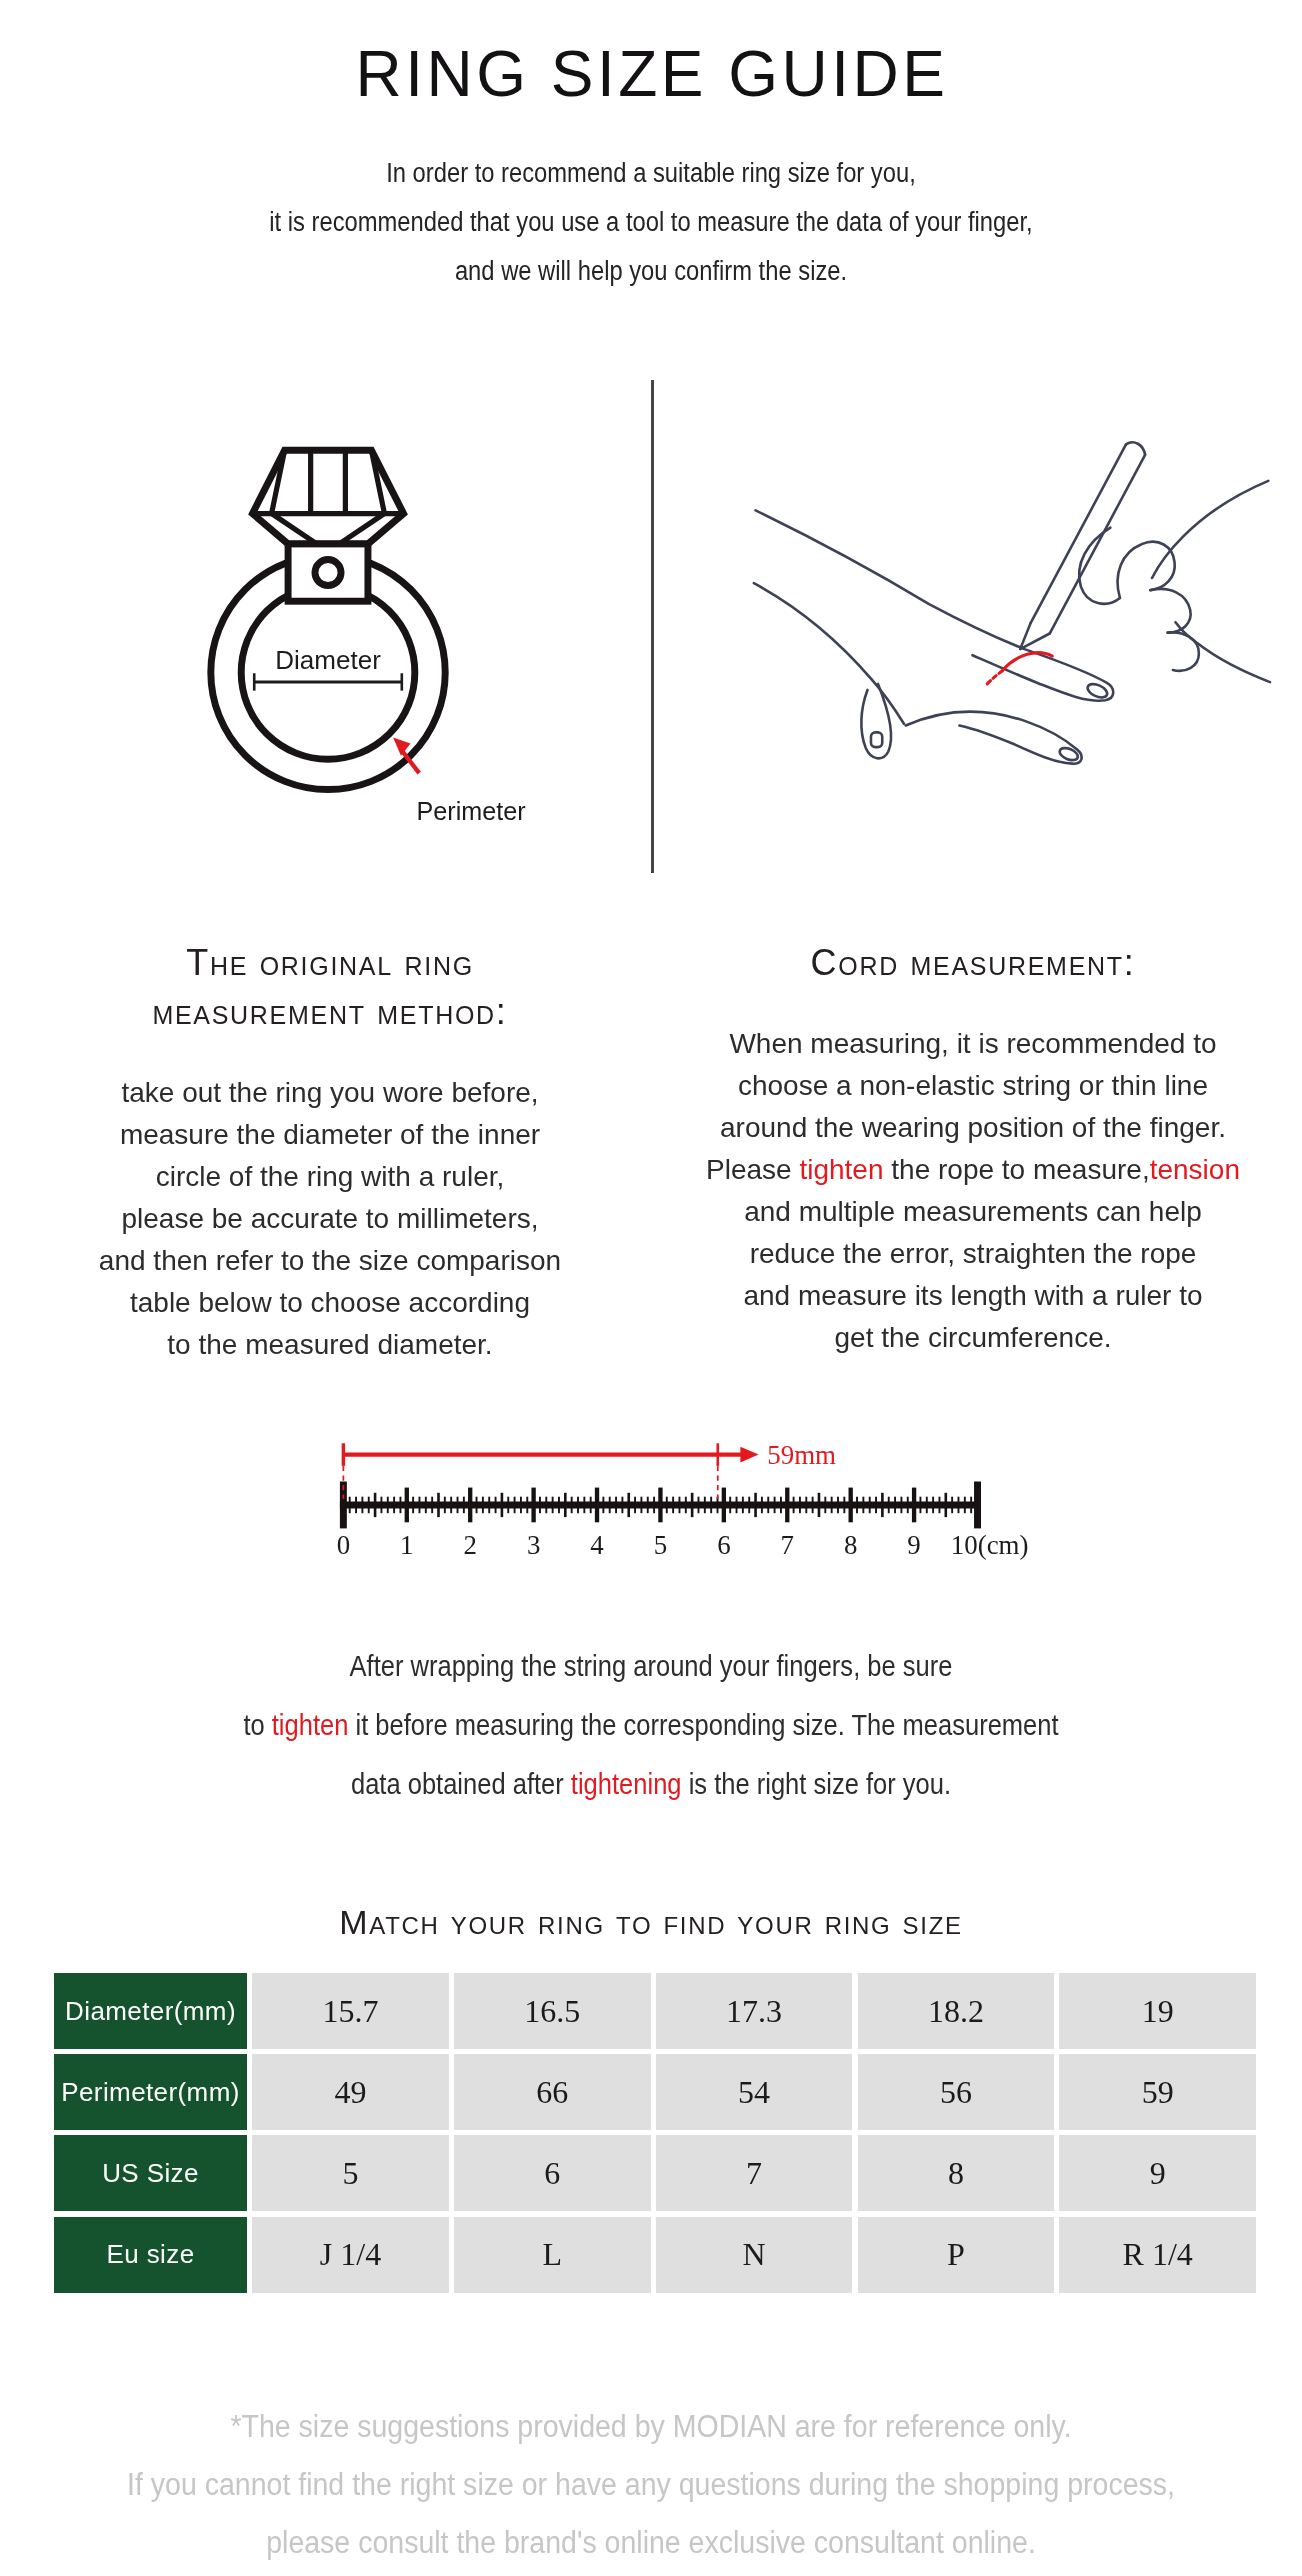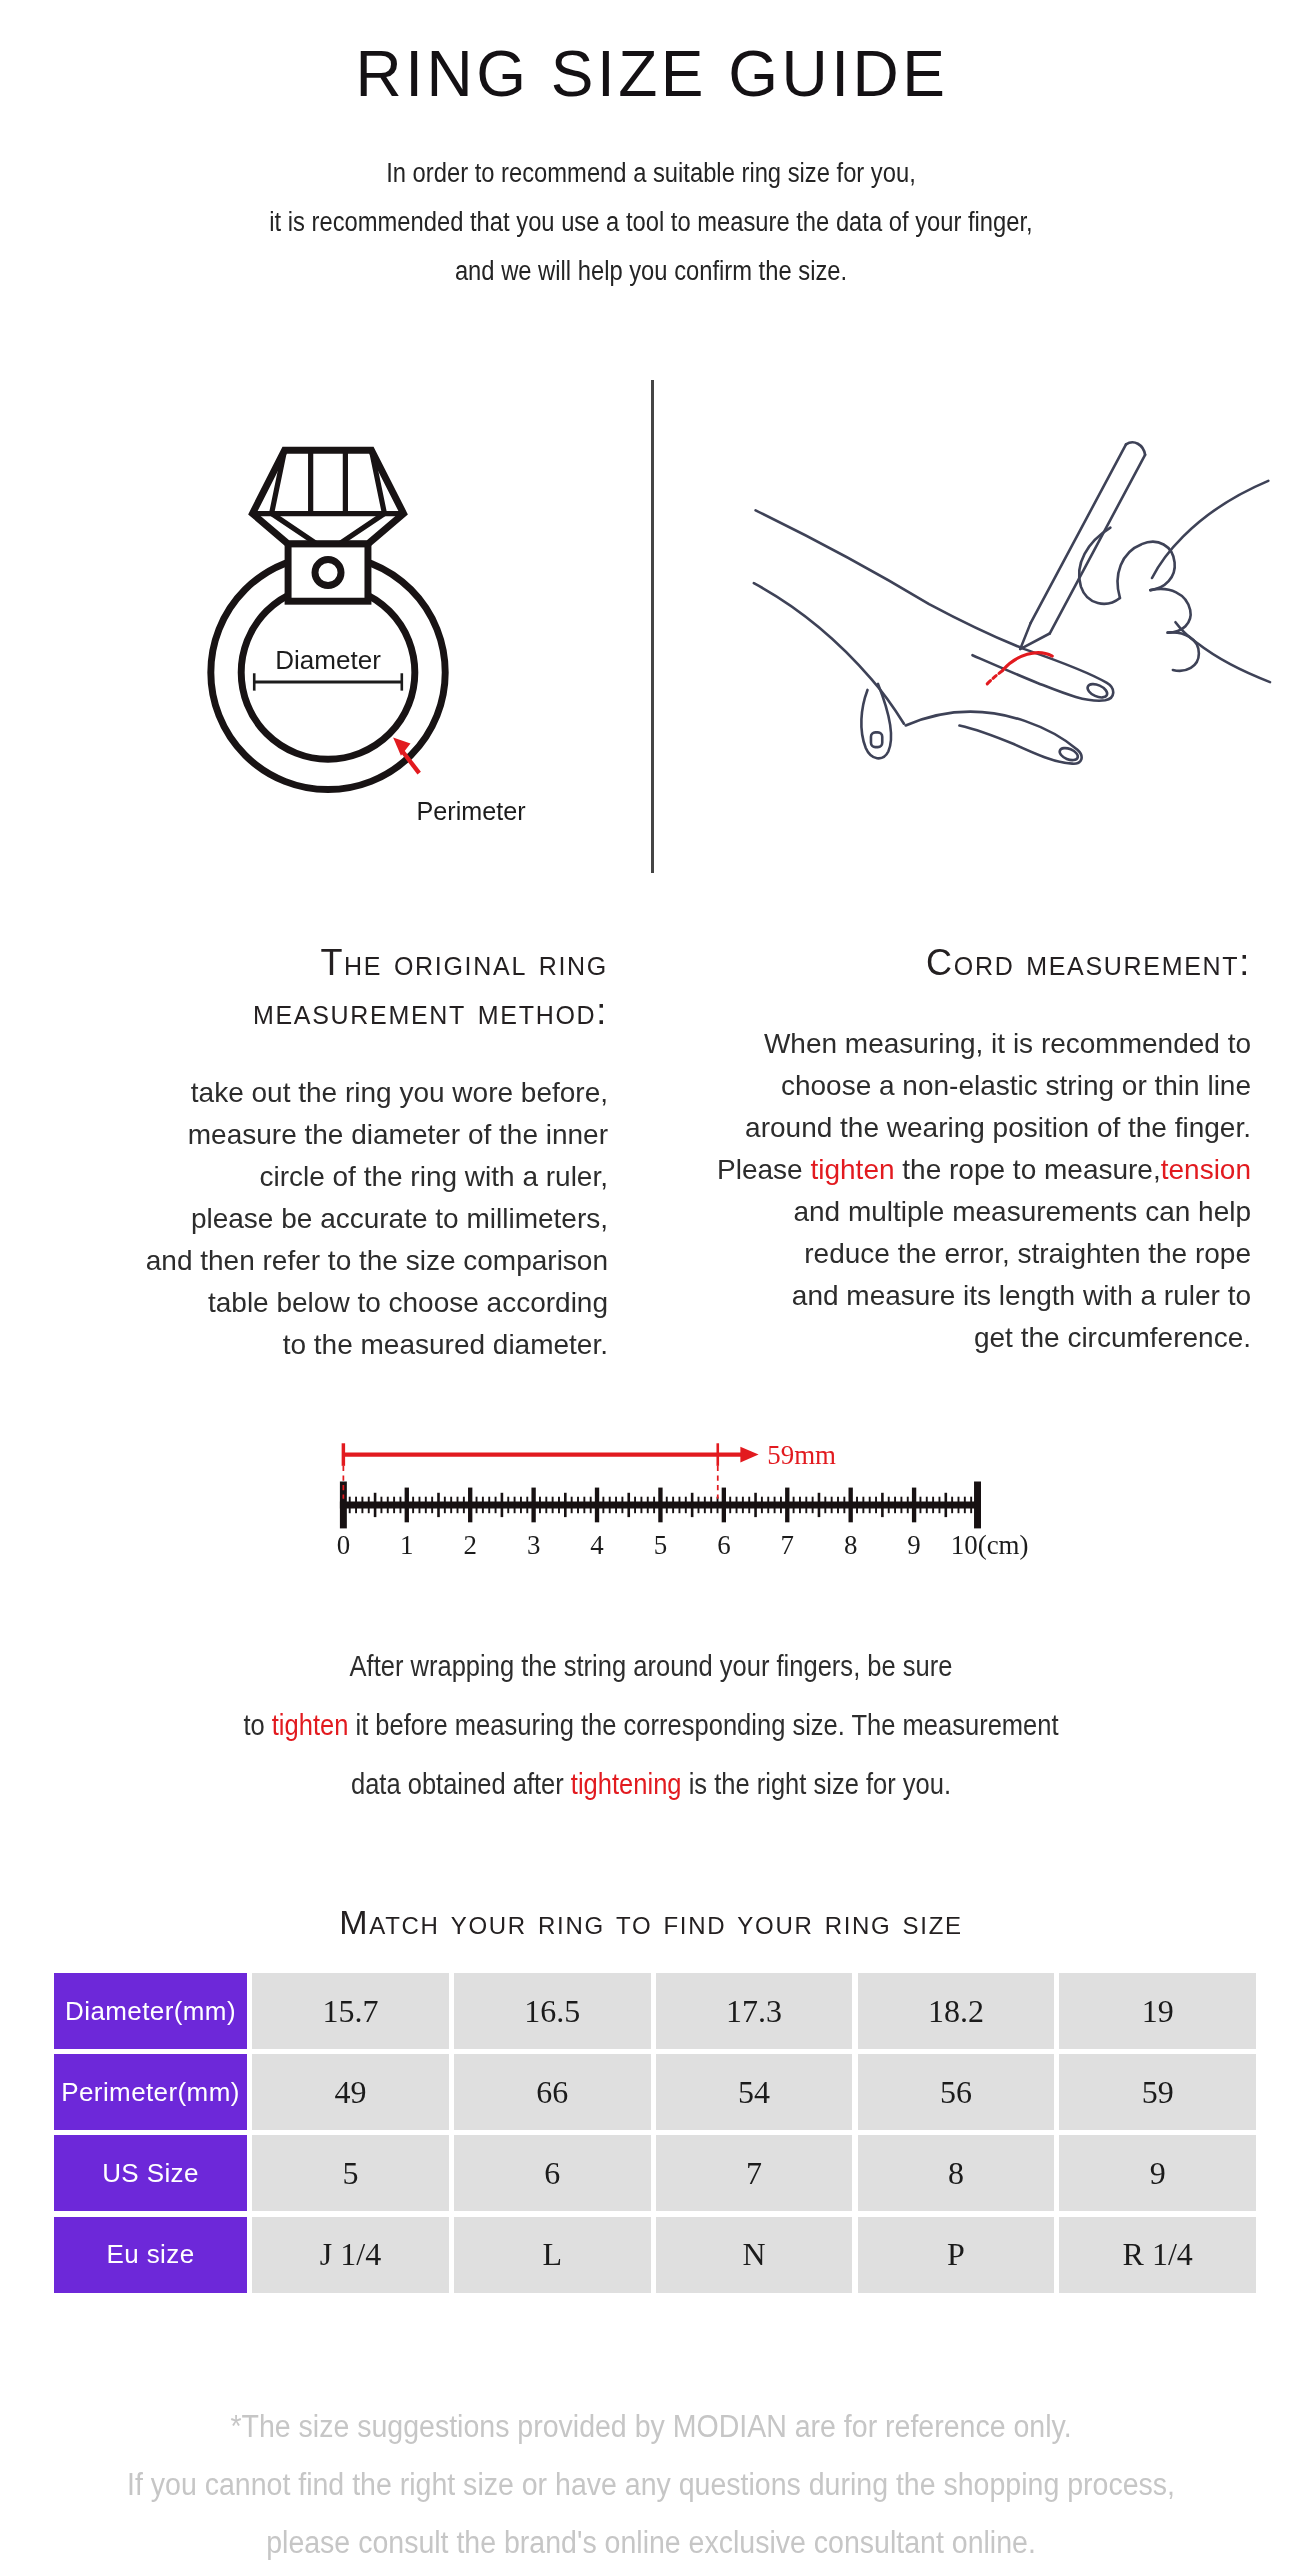--- a/index.html
+++ b/index.html
@@ -7,33 +7,33 @@
           font-family:"Liberation Sans",sans-serif;color:#222222;}
   .abs{position:absolute;}
   .ctr{text-align:center;width:100%;left:0;}
   .condensed{transform:scaleX(0.88);transform-origin:50% 0;}
   .page-title{top:36px;font-size:64px;font-weight:400;letter-spacing:3.5px;color:#141114;
               font-family:"Liberation Sans",sans-serif;margin:1px;}
   .intro{top:149px;font-size:27px;line-height:49px;color:#242424;}
   .divider{left:651px;top:380px;width:2.6px;height:493px;background:#454545;}
   .ring-figure{left:195px;top:438px;width:365px;height:395px;}
   .hands-figure{left:751px;top:434px;width:521px;height:347px;}
-  .method{top:938px;width:556px;text-align:right;}
+  .method{top:938px;width:556px;text-align:center;}
   .method-left{left:52px;}
   .method-right{left:695px;}
   .method-heading{font-size:36px;line-height:49px;font-variant:small-caps;letter-spacing:1.7px;
                   color:#242021;white-space:pre-line;}
   .method-body{margin-top:36px;font-size:28px;line-height:42px;color:#2c2c2c;}
   .ruler-figure{left:326px;top:1424px;width:721px;height:148px;}
   .after{top:1637px;font-size:29px;line-height:59px;color:#2d2d2d;}
   .match-heading{top:1903px;font-size:34px;font-weight:400;font-variant:small-caps;
                  letter-spacing:1.7px;color:#242021;margin:0;}
   .size-table{left:54px;top:1973px;width:1202px;display:grid;
               grid-template-columns:193px repeat(5,1fr);gap:5.2px;grid-auto-rows:76px;}
-  .t-label{background:#6d28d9;color:#ffffff;display:flex;align-items:center;justify-content:center;
+  .t-label{background:#14532d;color:#ffffff;display:flex;align-items:center;justify-content:center;
            font-size:26px;letter-spacing:0.4px;}
   .t-cell{background:#dfdfdf;color:#1b1b1b;display:flex;align-items:center;justify-content:center;
           font-family:"Liberation Serif",serif;font-size:32px;}
   .footer{top:2398px;font-size:31px;line-height:58px;color:#c6c6c6;transform:scaleX(0.92);
           transform-origin:50% 0;}
   .red{color:#e21a1f;}
   .svg-label{font-family:"Liberation Sans",sans-serif;fill:#1c1c1c;}
   .svg-serif{font-family:"Liberation Serif",serif;fill:#1c1c1c;}
   .ln{white-space:pre;}
 </style>

